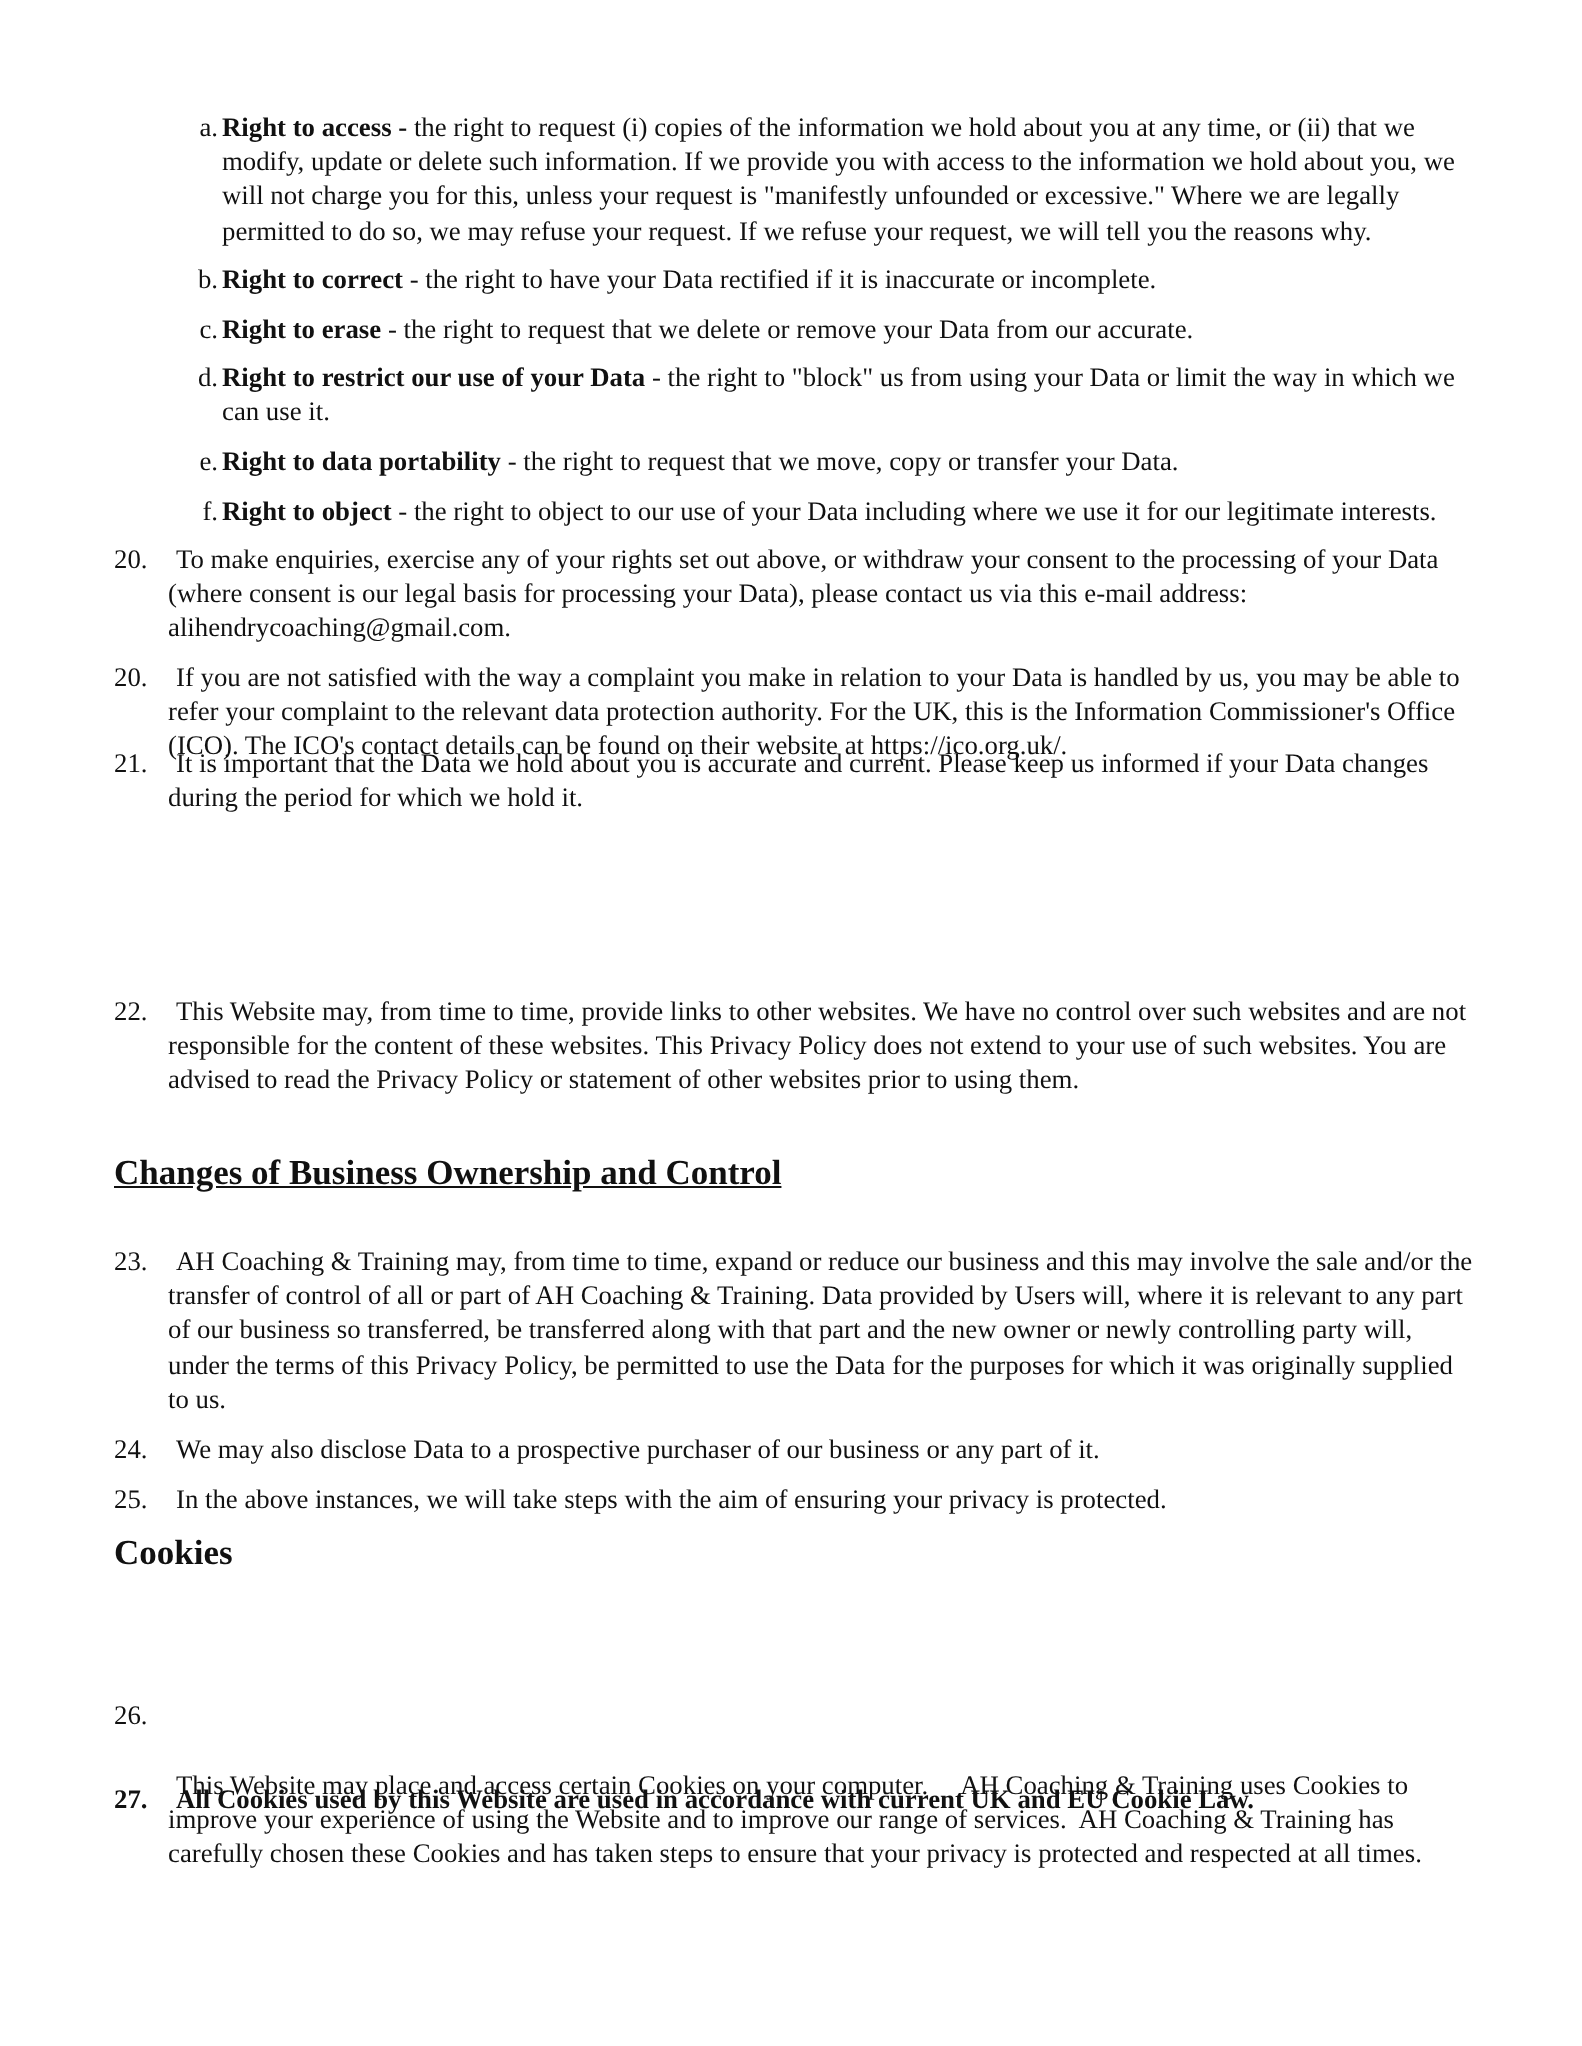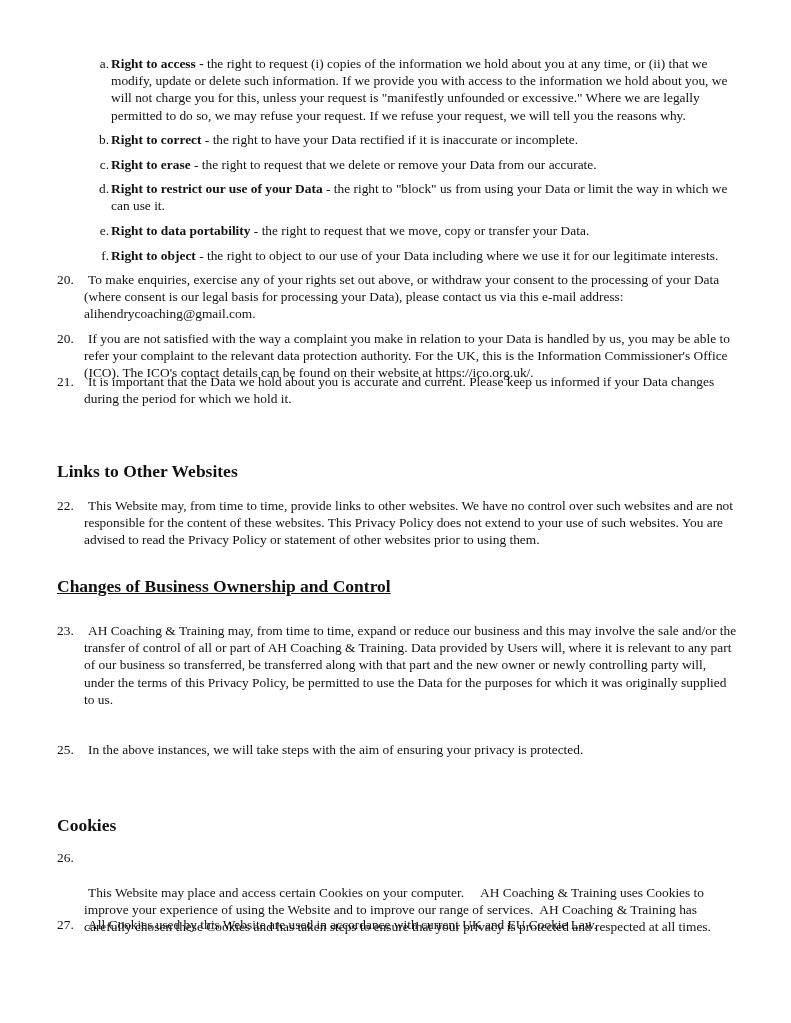--- a/index.html
+++ b/index.html
@@ -58,45 +58,48 @@
   <div class="num p" style="top:330px;">
     <span class="lbl">20.</span>
     <span class="txt">If you are not satisfied with the way a complaint you make in relation to your Data is handled by us, you may be able to refer your complaint to the relevant data protection authority. For the UK, this is the Information Commissioner's Office (ICO). The ICO's contact details can be found on their website at https://ico.org.uk/.</span>
   </div>
 
   <div class="num p" style="top:373px;">
     <span class="lbl">21.</span>
     <span class="txt">It is important that the Data we hold about you is accurate and current. Please keep us informed if your Data changes during the period for which we hold it.</span>
   </div>
 
-  <h2 class="h" style="top:461px;">Links to Other Websites</h2>
 
   <div class="num p" style="top:497px;">
     <span class="lbl">22.</span>
     <span class="txt">This Website may, from time to time, provide links to other websites. We have no control over such websites and are not responsible for the content of these websites. This Privacy Policy does not extend to your use of such websites. You are advised to read the Privacy Policy or statement of other websites prior to using them.</span>
   </div>
 
   <h2 class="h" style="top:576px;text-decoration:underline;">Changes of Business Ownership and Control</h2>
 
   <div class="num p" style="top:622px;">
     <span class="lbl">23.</span>
     <span class="txt">AH Coaching &amp; Training may, from time to time, expand or reduce our business and this may involve the sale and/or the transfer of control of all or part of AH Coaching &amp; Training. Data provided by Users will, where it is relevant to any part of our business so transferred, be transferred along with that part and the new owner or newly controlling party will, under the terms of this Privacy Policy, be permitted to use the Data for the purposes for which it was originally supplied to us.</span>
   </div>
 
+  <div class="num p" style="top:716px;">
+    <span class="lbl">24.</span>
+    <span class="txt">We may also disclose Data to a prospective purchaser of our business or any part of it.</span>
+  </div>
 
   <div class="num p" style="top:741px;">
     <span class="lbl">25.</span>
     <span class="txt">In the above instances, we will take steps with the aim of ensuring your privacy is protected.</span>
   </div>
 
-  <h2 class="h" style="top:815px;text-align:right;">Cookies</h2>
+  <h2 class="h" style="top:766px;text-align:right;">Cookies</h2>
 
   <div class="num p" style="top:832px; white-space:pre-wrap;">
     <span class="lbl">26.</span>
     <span class="txt">This Website may place and access certain Cookies on your computer.     AH Coaching &amp; Training uses Cookies to improve your experience of using the Website and to improve our range of services.  AH Coaching &amp; Training has carefully chosen these Cookies and has taken steps to ensure that your privacy is protected and respected at all times.</span>
   </div>
 
-  <div class="num p" style="top:916px;">
+  <div class="num p" style="top:891px;font-weight:bold;">
     <span class="lbl">27.</span>
     <span class="txt">All Cookies used by this Website are used in accordance with current UK and EU Cookie Law.</span>
   </div>
 
 </div>
 
 </body></html>

